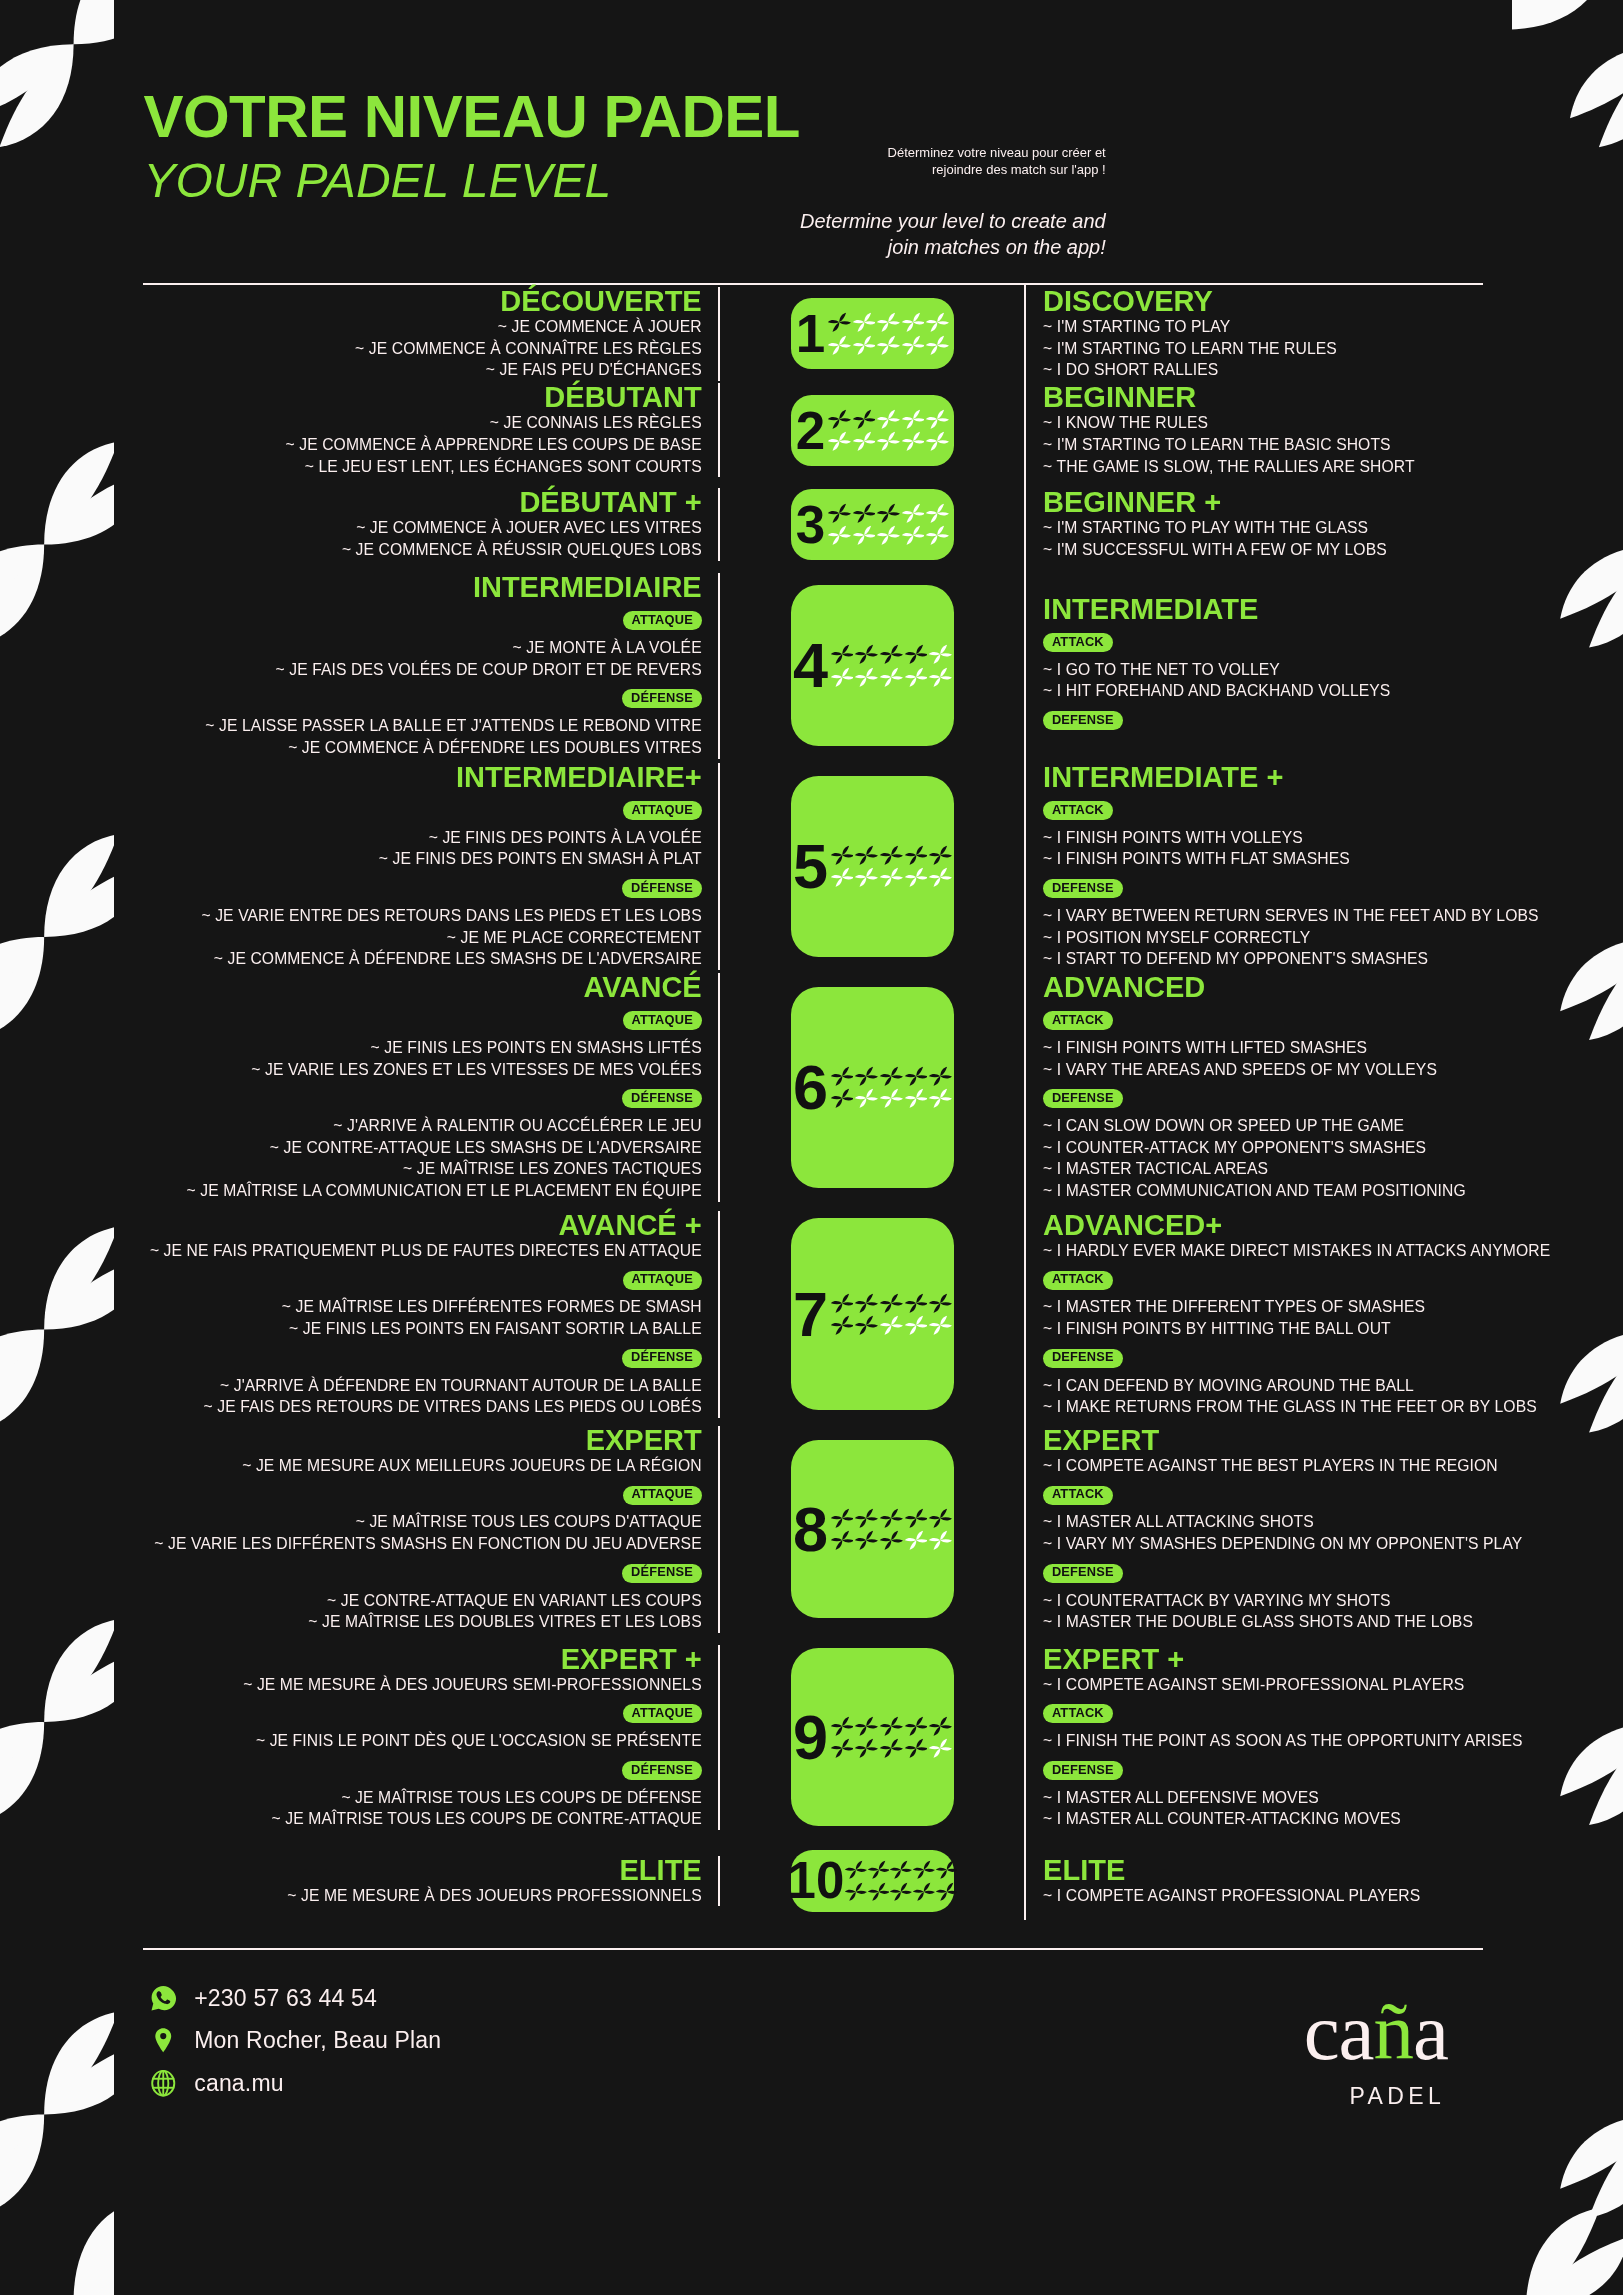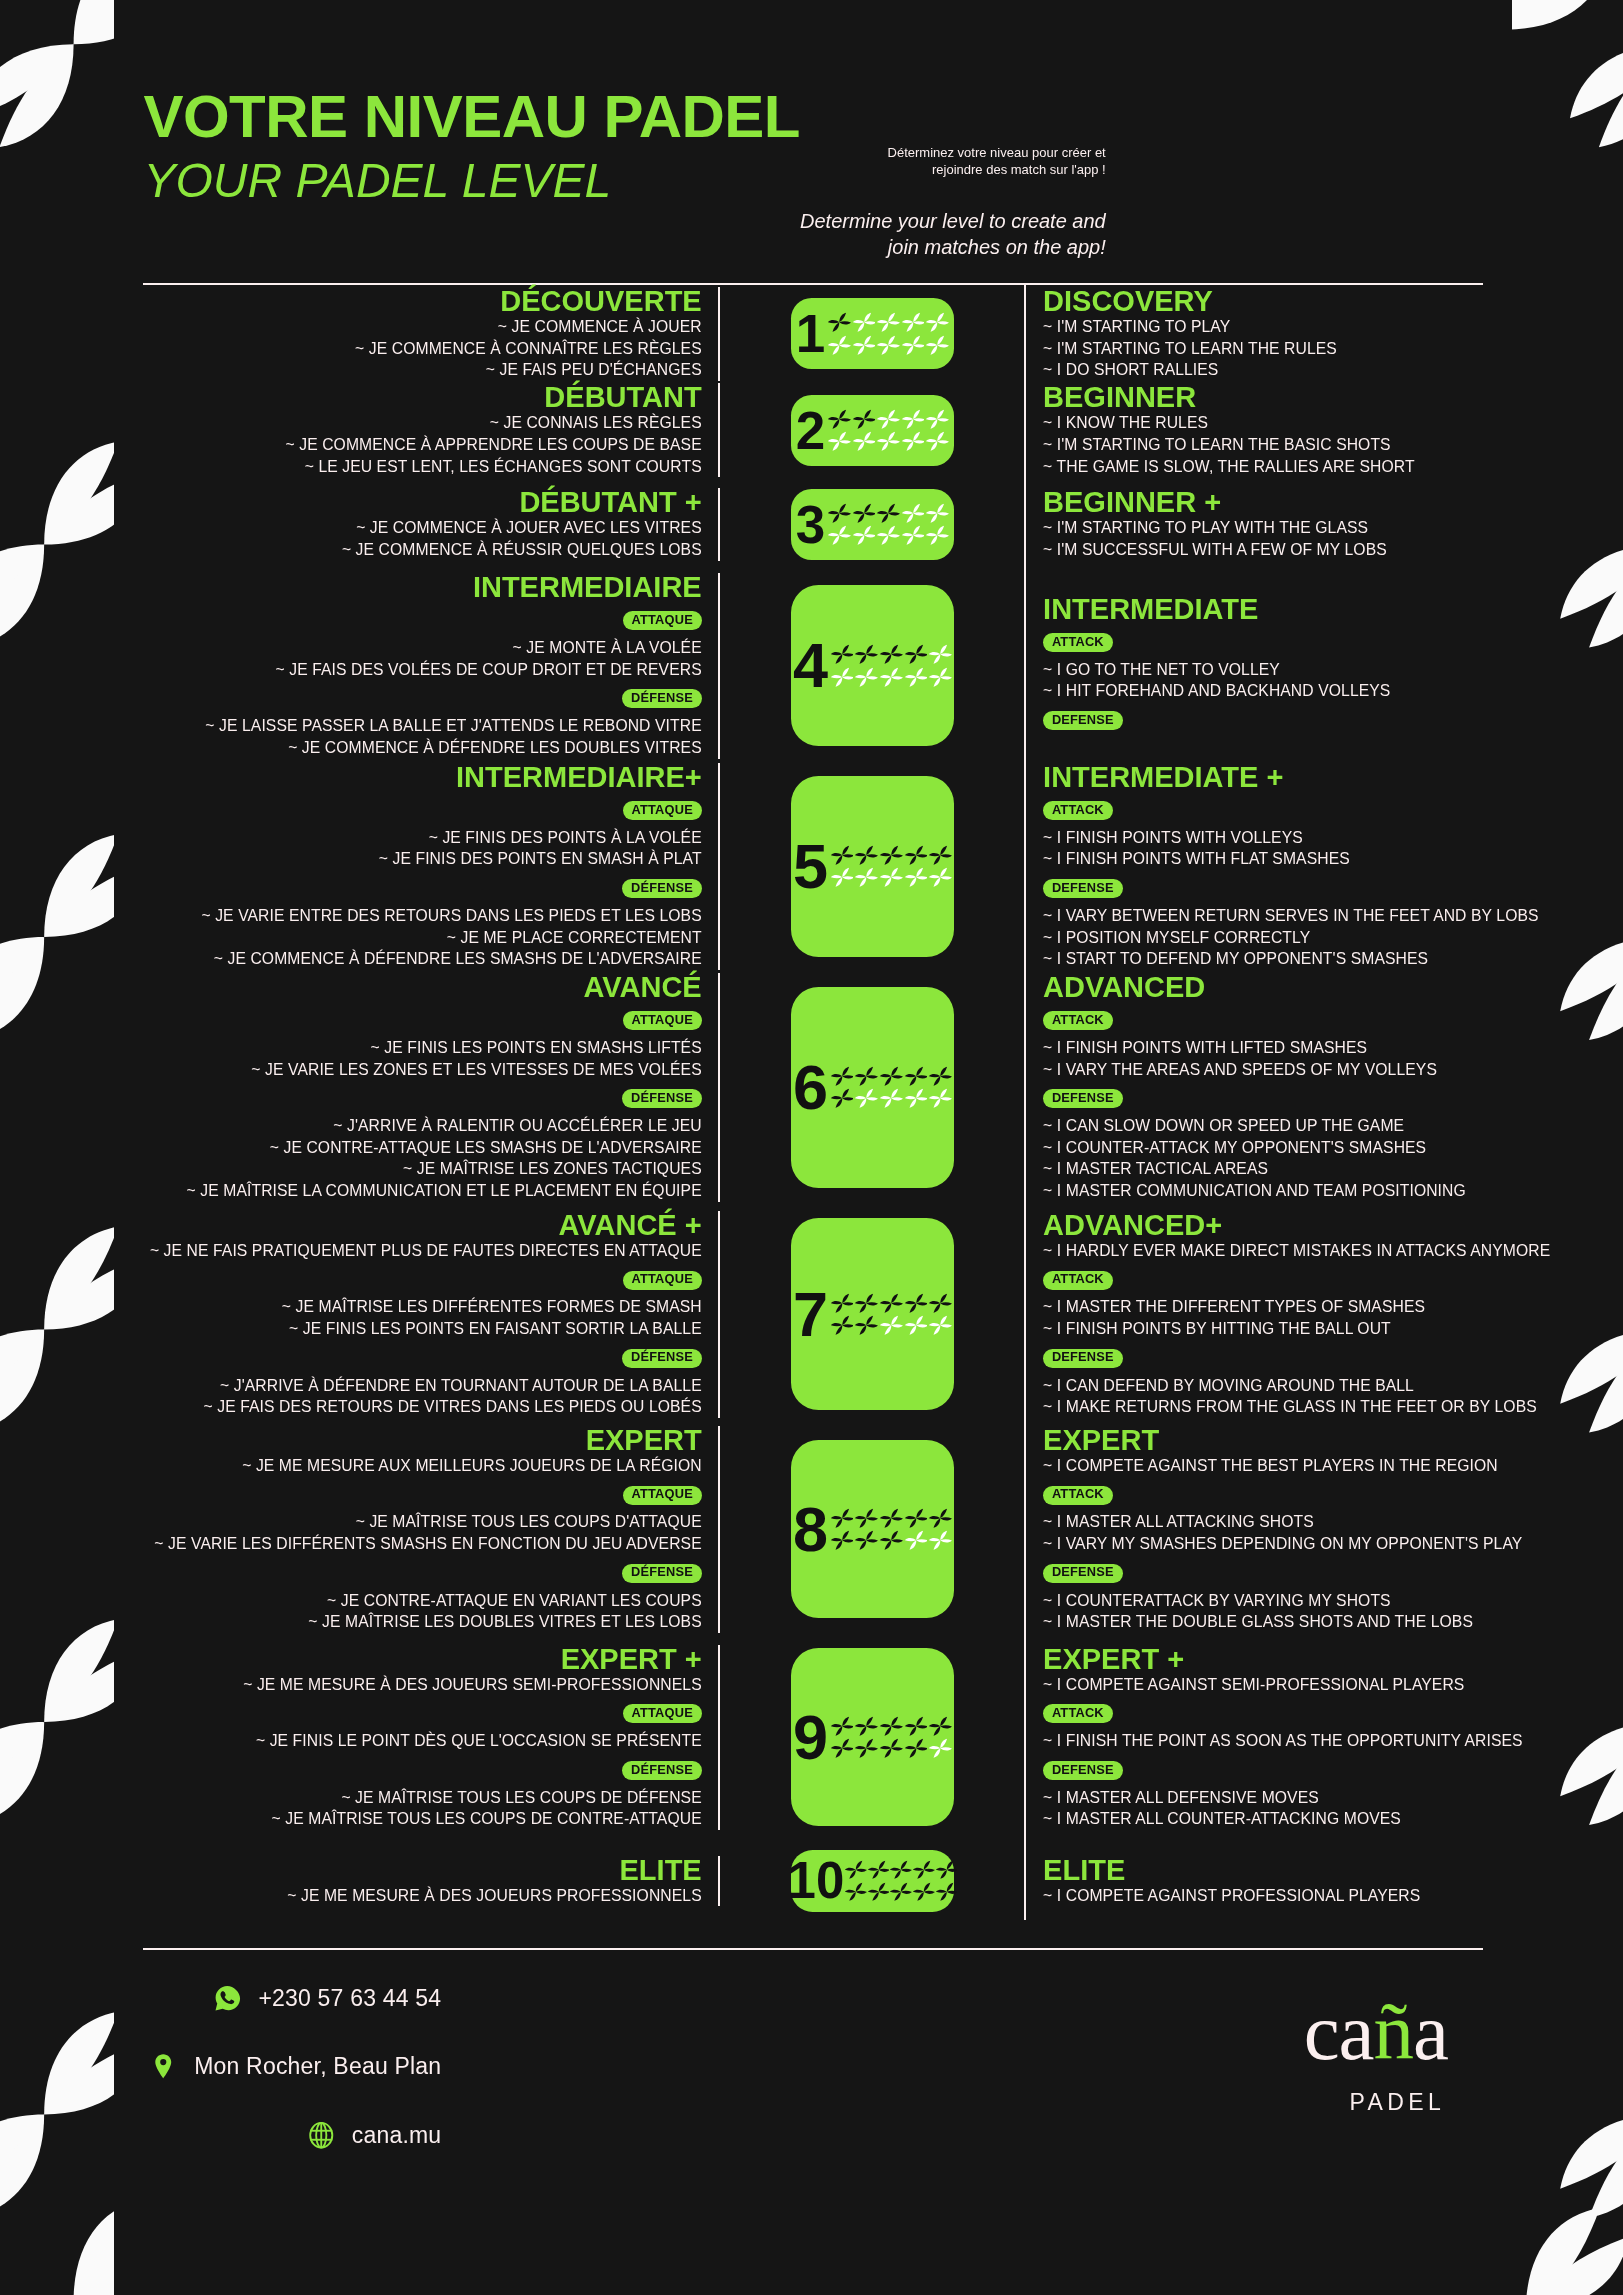--- a/index.html
+++ b/index.html
@@ -112,31 +112,31 @@
     column-gap:1px; row-gap:0px;
   }
   .pin{ display:block; }
 
   
   .hr2{ height:2px; background:#FBEFEF; margin:27.5px 29.4px 0 29.4px; }
   #footer{
     display:flex; justify-content:space-between; align-items:flex-start;
     padding:34px 64px 0 35px;
   }
-  .contact-list{ display:flex; flex-direction:column; gap:40px;align-items:flex-end; }
+  .contact-list{ display:flex; flex-direction:column; gap:14px; }
   .contact-row{ display:flex; align-items:center; gap:16.7px; }
   .contact-text{ color:#FBEFEF; font-size:23px; letter-spacing:0.2px; }
   .logo-wrap{ text-align:right; padding-top:9.8px; }
   .logo-word{
     font-size:81px; font-weight:300; color:#FBEFEF; line-height:0.95;
     letter-spacing:-1px; font-family:Liberation Serif, serif;
   }
   .logo-word .enye{ color:#8CE63C; position:relative; display:inline-block; }
   .logo-sub{
-    color:#FBEFEF; font-size:23px; letter-spacing:4.4px; margin-top:18px; padding-right:2.9px;
+    color:#FBEFEF; font-size:23px; letter-spacing:4.4px; margin-top:12px; padding-right:2.9px;
   }
 </style>
 </head>
 <body>
 
 <div id="bg-pattern">
   <svg viewBox="0 0 3308 4678" preserveAspectRatio="none">
     <rect x="0" y="0" width="3308" height="4678" fill="#ffffff"></rect>
     <g fill="#151515">
 

